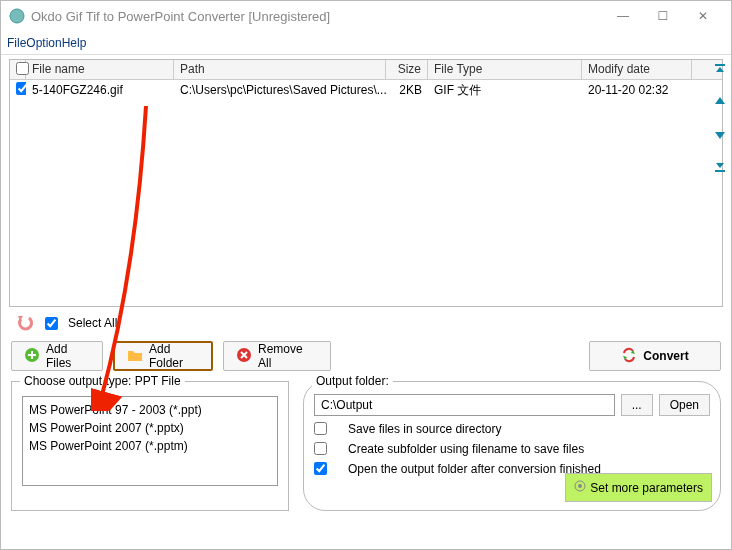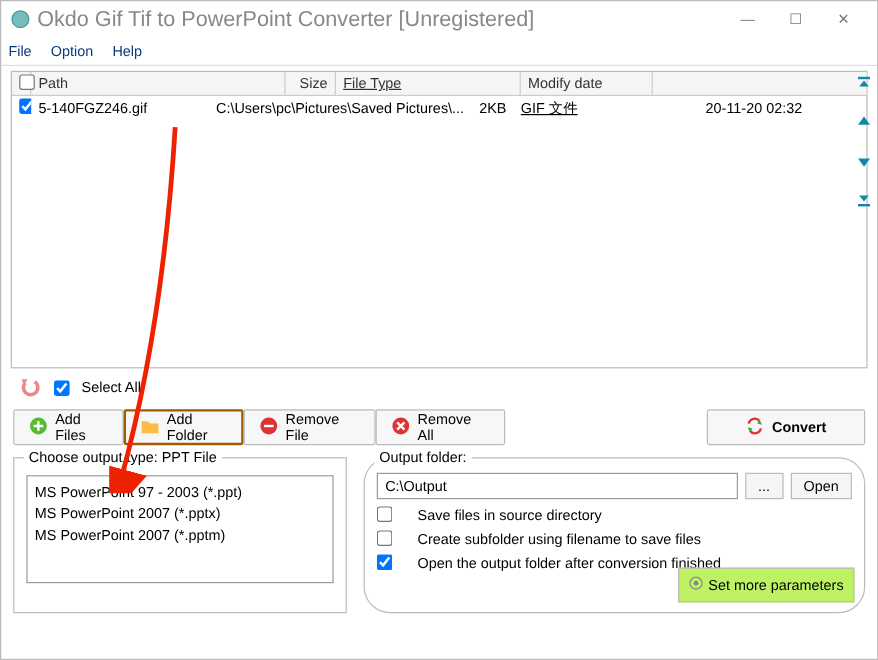--- a/index.html
+++ b/index.html
@@ -1,39 +1,39 @@
 <!DOCTYPE html>
 <html><head>
 <meta charset="utf-8">
 <style>
 * { box-sizing: border-box; margin: 0; padding: 0; font-family: 'Segoe UI', Tahoma, sans-serif; font-size: 12px; }
 body { width: 732px; height: 550px; background: #fff; border: 1px solid #bbb; overflow: hidden; position: relative; }
 .titlebar { height: 30px; display: flex; align-items: center; padding: 0 8px; color: #888; }
 .titlebar .app-icon { width: 16px; height: 16px; margin-right: 6px; }
-.titlebar .title { flex: 1; font-size: 18px; }
+.titlebar .title { flex: 1; font-size: 13px; }
 .titlebar .winbtns { display: flex; gap: 0; }
 .titlebar .winbtn { width: 40px; height: 28px; display: flex; align-items: center; justify-content: center; color: #777; }
-.menubar { height: 24px; display: flex; align-items: center; padding: 0 6px; gap: 16px; color: #0a3a7a; font-size: 13px; border-bottom: 1px solid #ddd; }
+.menubar { height: 24px; display: flex; align-items: center; padding: 0 6px; color: #0a3a7a; font-size: 13px; border-bottom: 1px solid #ddd; }
 .menubar span { cursor: default; }
 .filelist { position: relative; margin: 4px 8px 0 8px; border: 1px solid #bbb; height: 248px; background: #fff; }
 .filelist-header { display: flex; background: #f5f5f5; border-bottom: 1px solid #ccc; height: 20px; }
 .filelist-header .col { padding: 2px 6px; border-right: 1px solid #ccc; font-size: 12px; color: #333; position: relative; }
 .col-chk { width: 16px; padding: 2px; }
 .col-name { width: 148px; }
 .col-path { width: 212px; }
 .col-size { width: 42px; text-align: right; }
-.col-type { width: 154px; text-decoration: underline; }
+.col-type { width: 154px; }
 .col-date { width: 110px; }
 .filelist-row { display: flex; height: 20px; align-items: center; }
 .filelist-row .cell { padding: 2px 6px; font-size: 12px; white-space: nowrap; overflow: hidden; }
 .sidetools { position: absolute; right: 2px; top: 60px; display: flex; flex-direction: column; gap: 14px; }
 .sidetools .tb { width: 18px; height: 18px; display: flex; align-items: center; justify-content: center; }
 .selrow { display: flex; align-items: center; margin: 6px 14px 8px; gap: 10px; }
 .undo-icon { width: 20px; height: 20px; }
-.btnrow { display: flex; align-items: center; margin: 0 10px 10px; }
+.btnrow { display: flex; align-items: center; margin: 0 10px 10px; gap: 10px; }
 .btn { height: 30px; border: 1px solid #bbb; background: #f7f7f7; display: flex; align-items: center; justify-content: center; gap: 6px; padding: 0 12px; border-radius: 2px; cursor: default; font-size: 13px; }
 .btn.addfolder { border: 2px solid #a05a00; width: 100px; }
 .btn.addfiles { width: 92px; }
 .btn.remove { width: 110px; }
 .btn.removeall { width: 108px; }
 .btn.convert { width: 132px; margin-left: auto; font-weight: bold; }
 .bottom { display: flex; margin: 0 10px; gap: 14px; }
 .panel { border: 1px solid #bbb; padding: 8px 10px 10px; position: relative; }
 .panel.left { width: 278px; height: 130px; }
 .panel.right { flex: 1; height: 130px; border-radius: 22px; }
@@ -64,20 +64,21 @@
 
 <div class="menubar">
   <span>File</span>
   <span>Option</span>
   <span>Help</span>
 </div>
 
 <div class="filelist">
   <div class="filelist-header">
     <div class="col col-chk"><input type="checkbox" style=""></div>
+    <div class="col col-name">File name</div>
     <div class="col col-path">Path</div>
     <div class="col col-size">Size</div>
     <div class="col col-type">File Type</div>
     <div class="col col-date">Modify date</div>
   </div>
   <div class="filelist-row">
     <div class="cell col-chk"><input type="checkbox" checked="" style=""></div>
     <div class="cell col-name">5-140FGZ246.gif</div>
     <div class="cell col-path">C:\Users\pc\Pictures\Saved Pictures\...</div>
     <div class="cell col-size" style="text-align:right">2KB</div>
@@ -126,27 +127,20 @@
           <circle cx="8" cy="8" r="7" fill="#5b3"></circle>
           <path d="M8 4v8M4 8h8" stroke="#fff" stroke-width="2"></path>
         </svg></span>
     <span>Add Files</span>
   </div>
   <div class="btn addfolder">
     <span><svg width="16" height="14">
           <path d="M1 3h5l2 2h7v8H1z" fill="#fb4"></path>
         </svg></span>
     <span>Add Folder</span>
-  </div>
-  <div class="btn remove">
-    <span><svg width="16" height="16">
-          <circle cx="8" cy="8" r="7" fill="#d33"></circle>
-          <rect x="4" y="7" width="8" height="2" fill="#fff"></rect>
-        </svg></span>
-    <span>Remove File</span>
   </div>
   <div class="btn removeall">
     <span><svg width="16" height="16">
           <circle cx="8" cy="8" r="7" fill="#d33"></circle>
           <path d="M5 5l6 6M11 5l-6 6" stroke="#fff" stroke-width="2"></path>
         </svg></span>
     <span>Remove All</span>
   </div>
   <div class="btn convert">
     <span><svg width="16" height="16">

